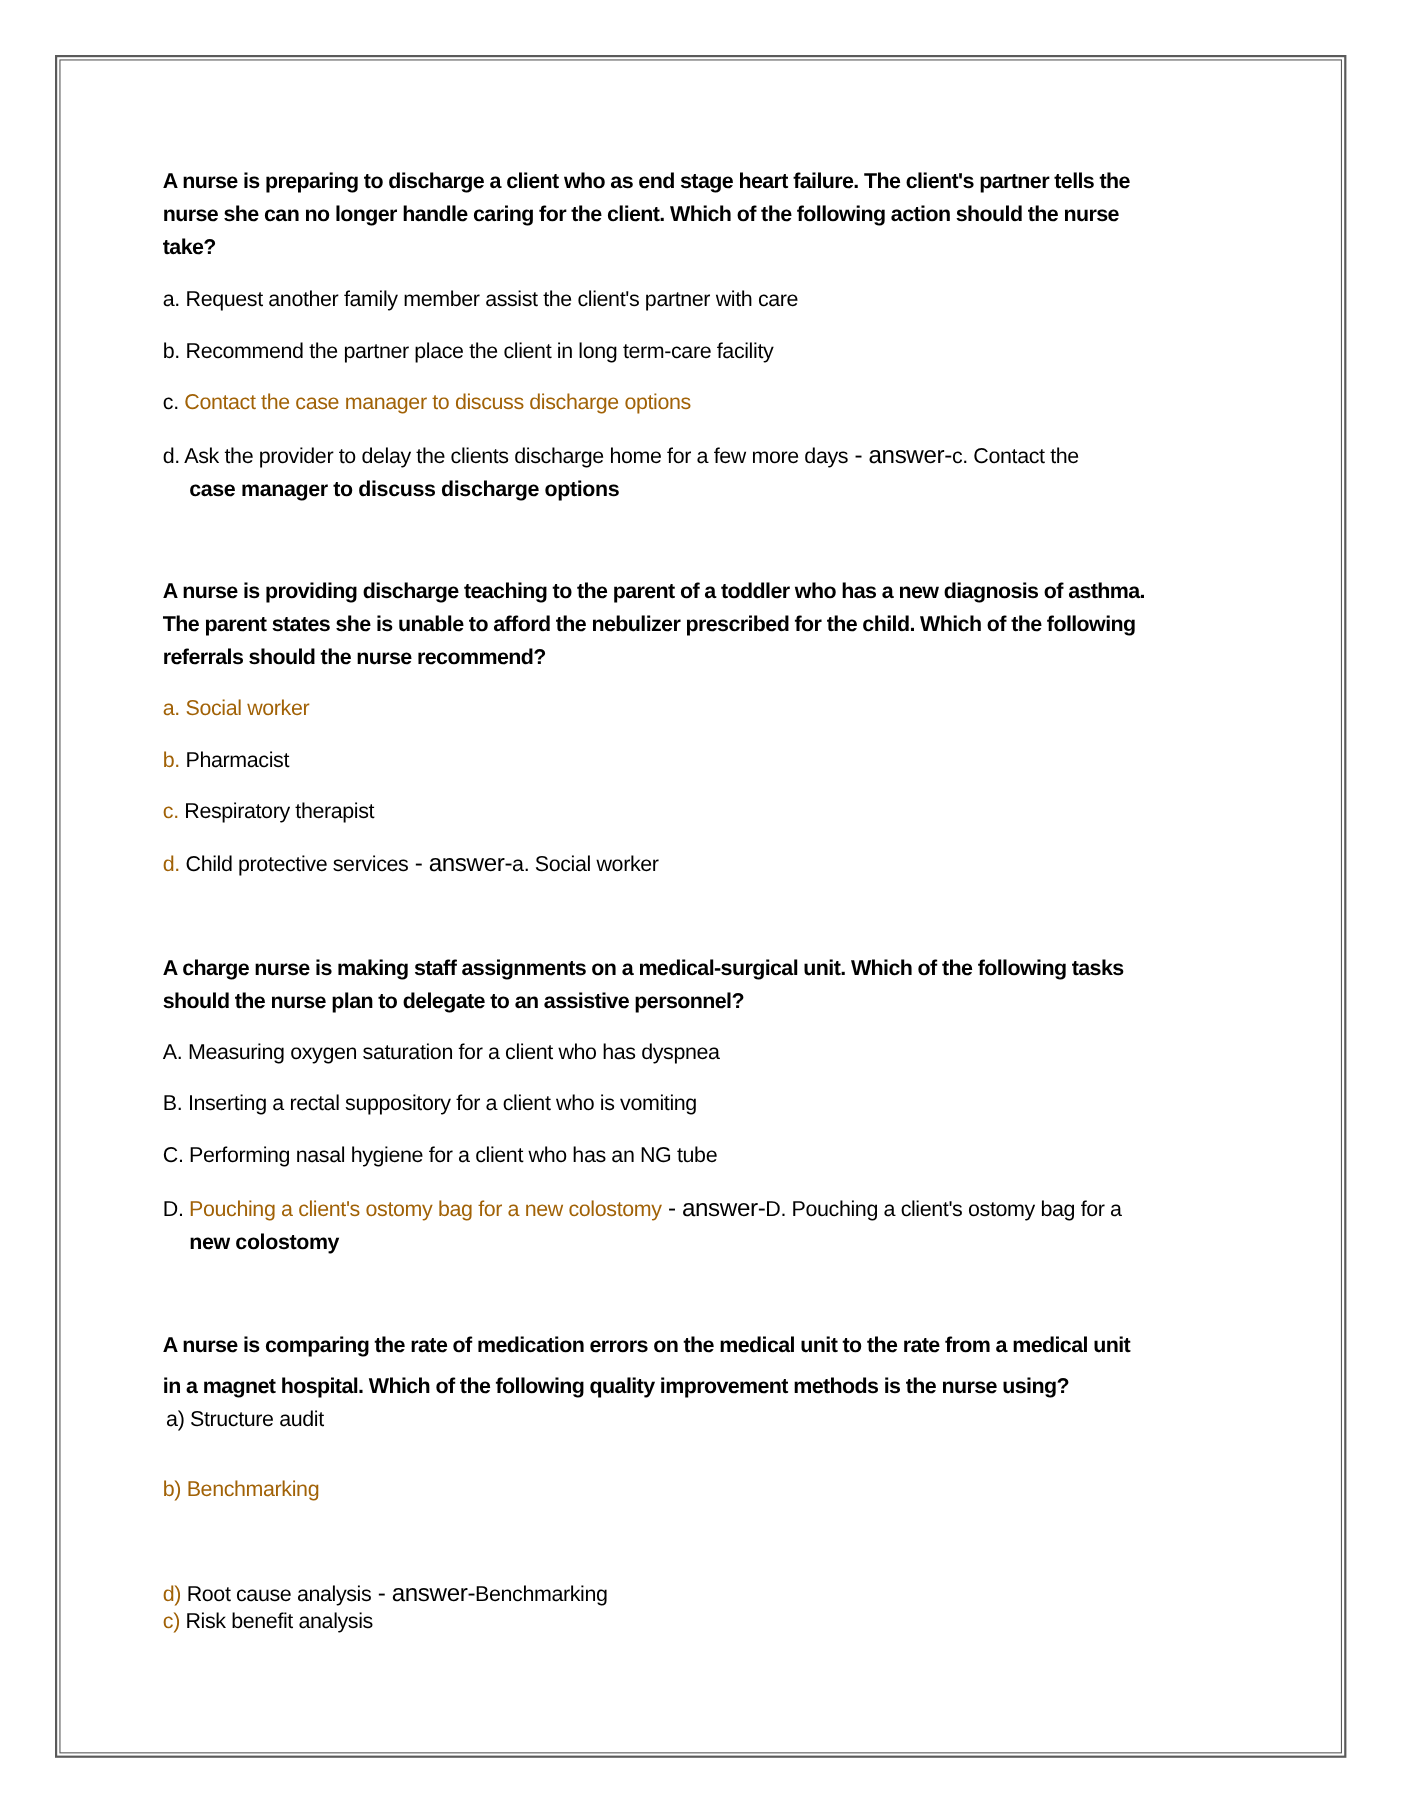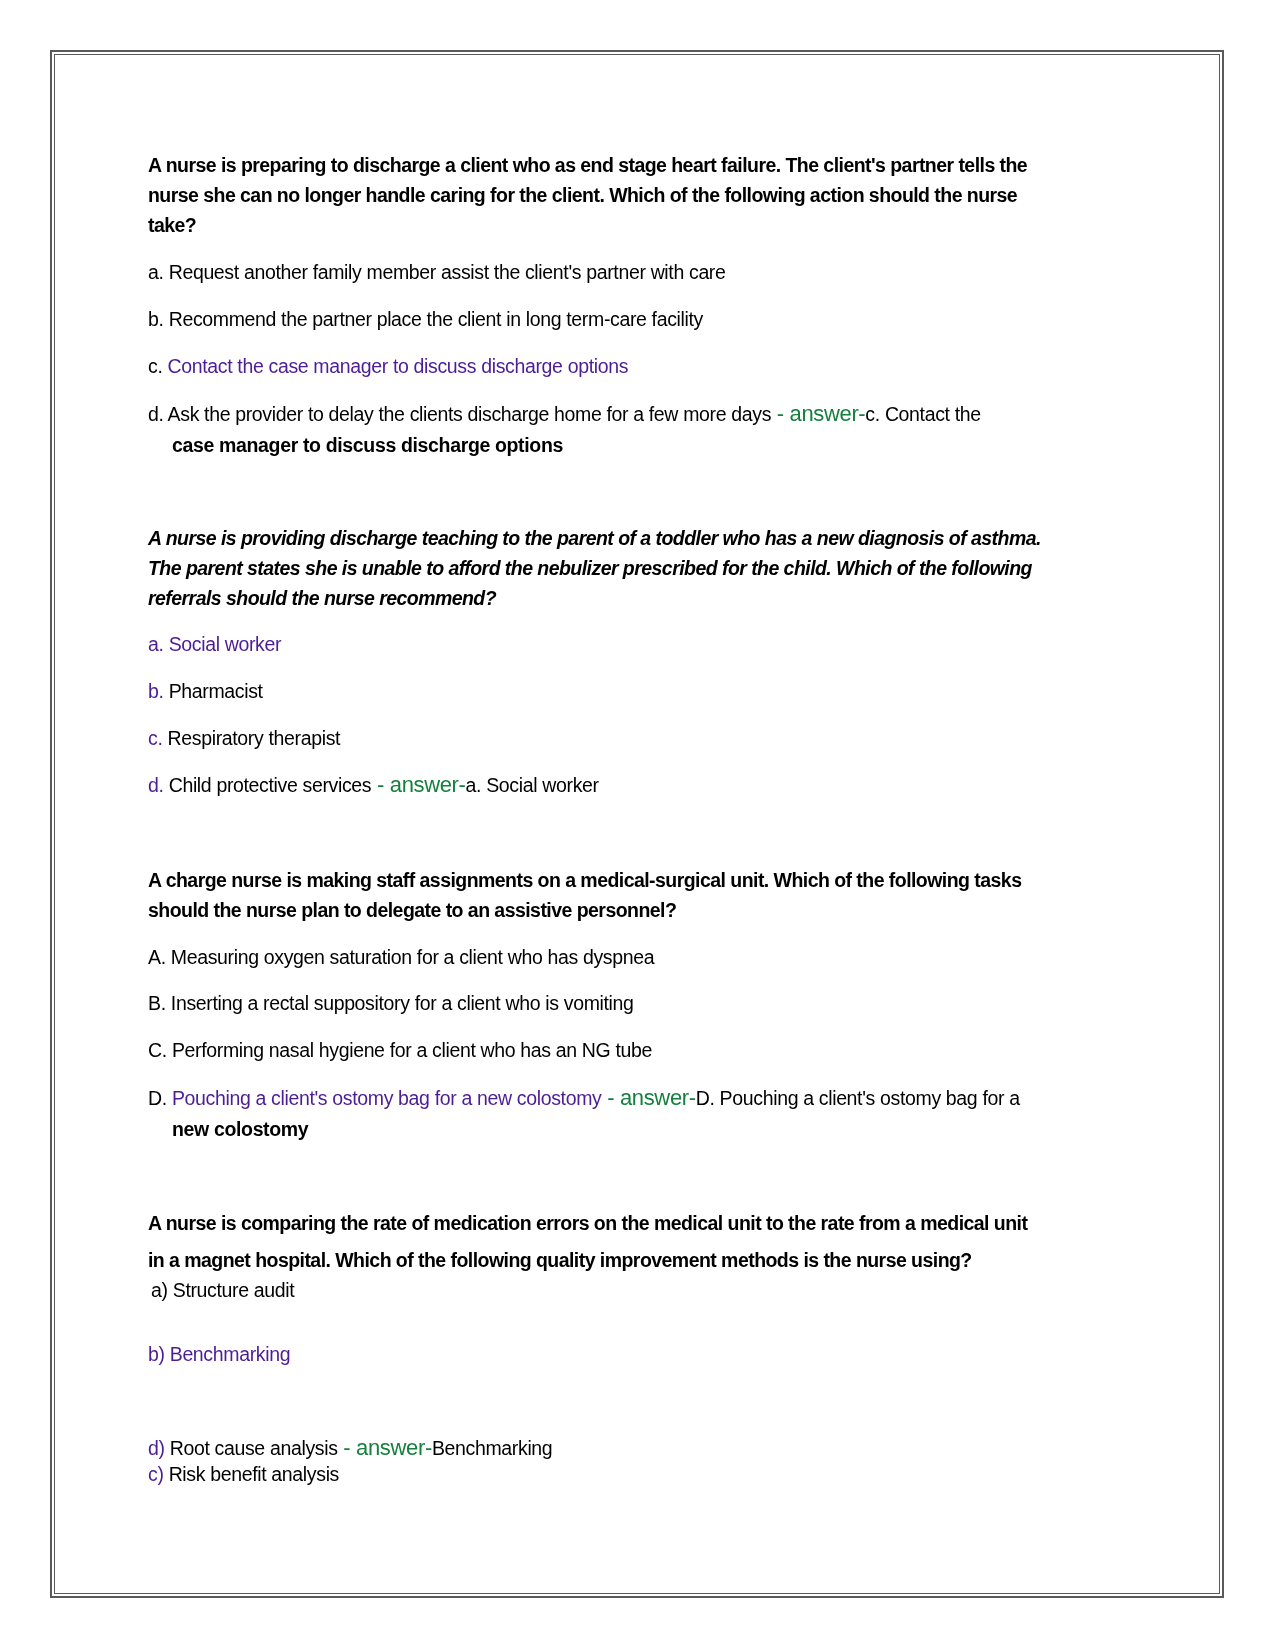--- a/index.html
+++ b/index.html
@@ -5,24 +5,24 @@
   html, body { margin: 0; padding: 0; background: #ffffff; }
   body { width: 1275px; height: 1650px; position: relative; overflow: hidden;
          font-family: "Liberation Sans", "DejaVu Sans", sans-serif; color: #000; }
   .frame-outer { position: absolute; left: 50px; top: 50px; width: 1174px; height: 1548px;
                  border: 2px solid #5a5a5a; box-sizing: border-box; }
   .frame-inner { position: absolute; left: 54px; top: 54px; width: 1166px; height: 1540px;
                  border: 1px solid #5a5a5a; box-sizing: border-box; }
   .line { position: absolute; left: 148px; white-space: nowrap; font-size: 19.5px; letter-spacing: -0.35px;
           line-height: 24px; }
   .q { font-weight: bold; font-size: 19.5px; letter-spacing: -0.55px; }
-  .qi { font-style: italic; }
+  .qi { }
   .indent { left: 172px; font-weight: bold; }
-  .red { color: #4c1d95; }
-  .green { color: #15803d; font-size: 22px; }
+  .red { color: #a16207; }
+  .green { color: #000000; font-size: 22px; }
 </style>
 </head>
 <body>
 
 <div class="frame-outer"></div>
 <div class="frame-inner"></div>
 
 <div>
   <div class="line q" style="top:153px">A nurse is preparing to discharge a client who as end stage heart failure. The client's partner tells the</div>
   <div class="line q" style="top:183px">nurse she can no longer handle caring for the client. Which of the following action should the nurse</div>

